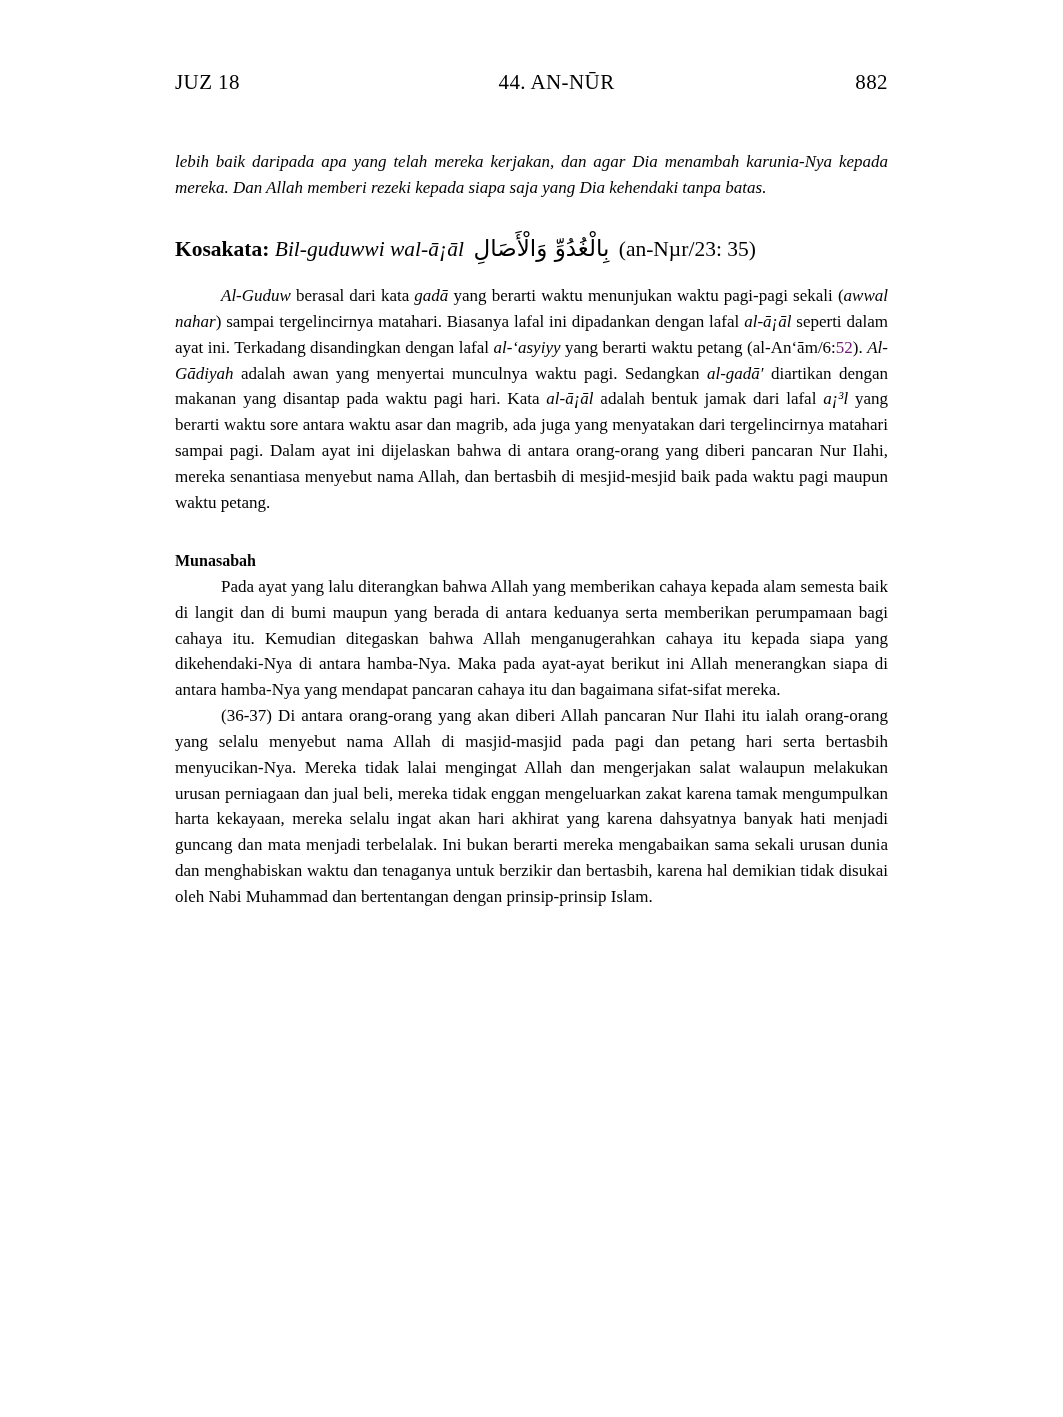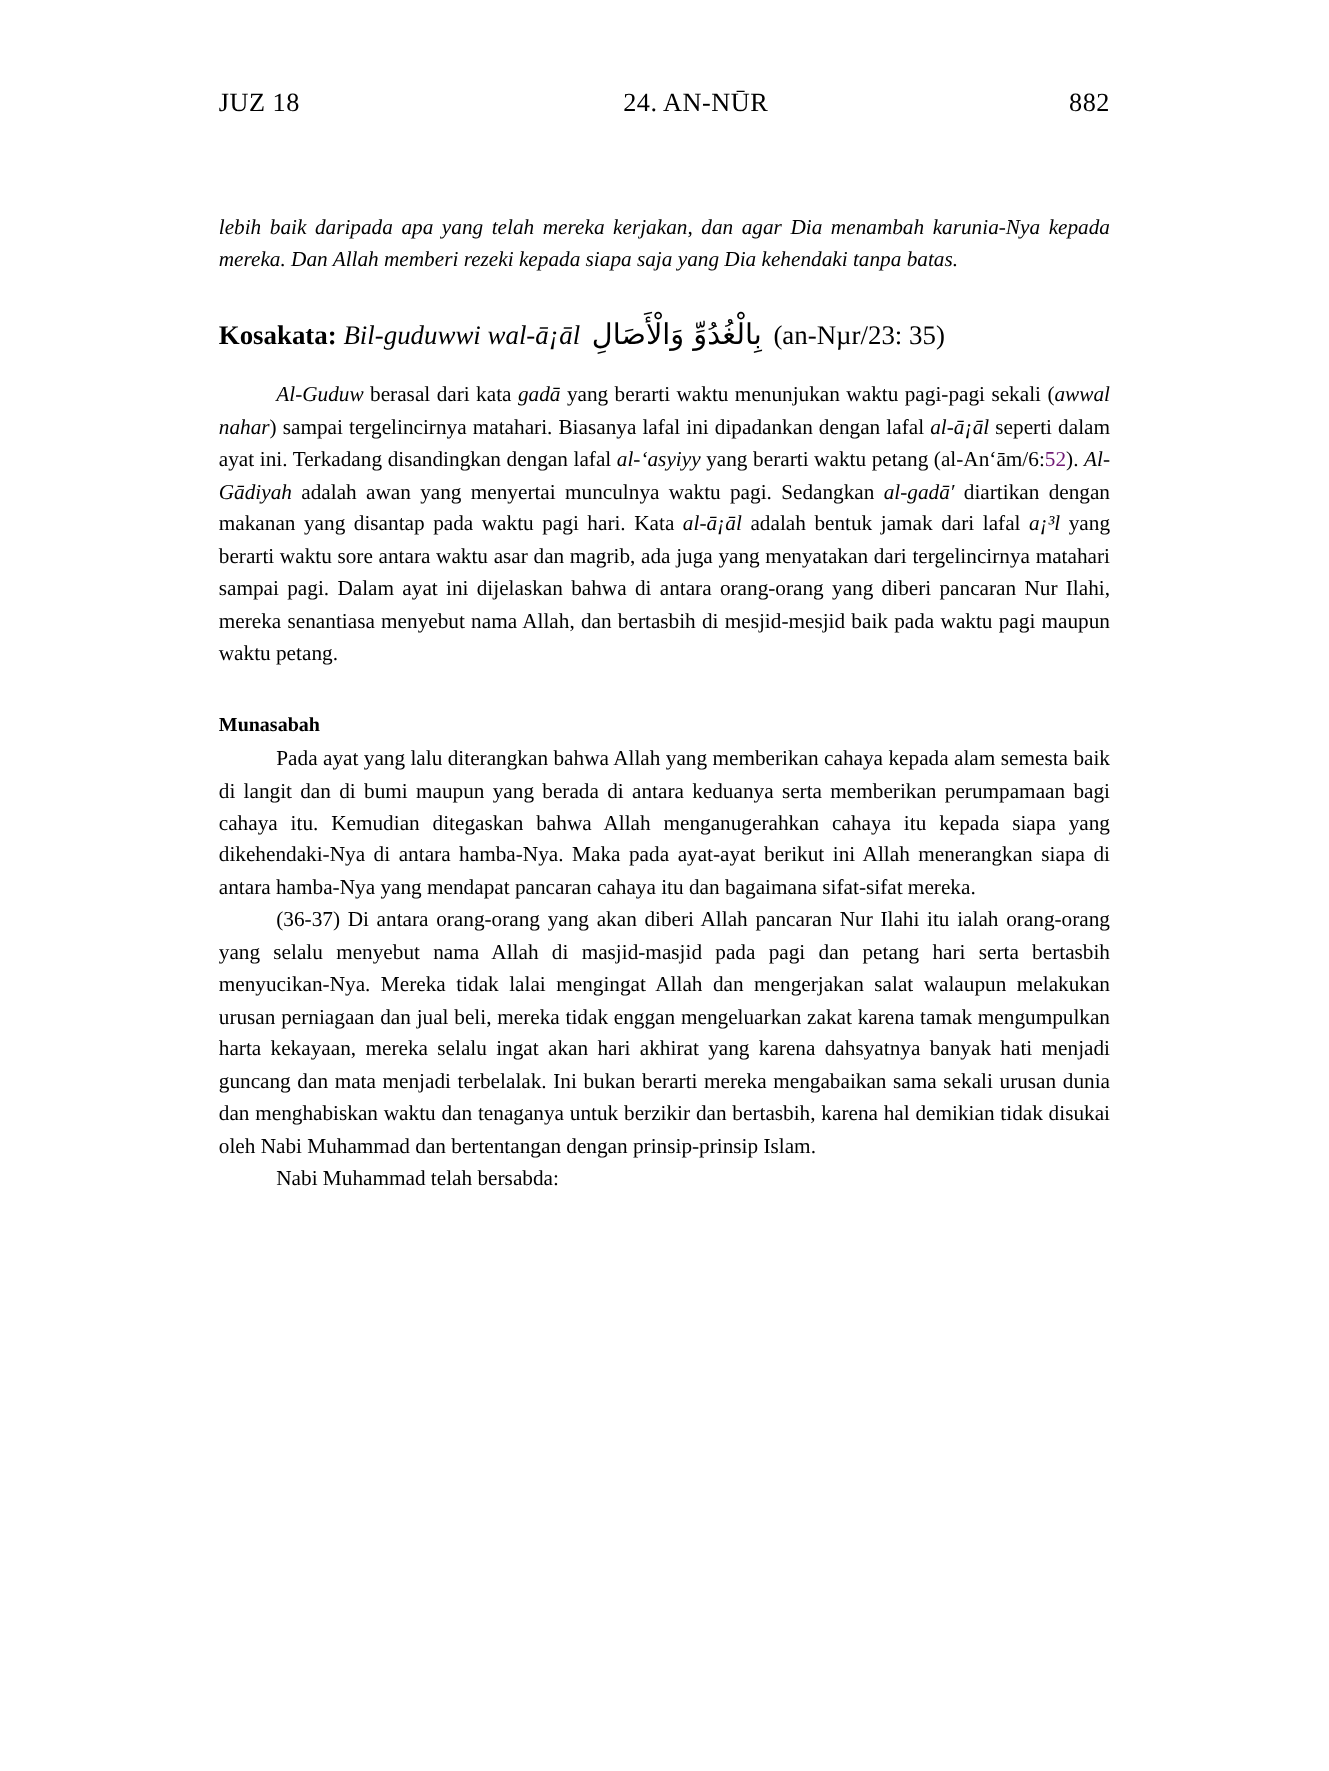--- a/index.html
+++ b/index.html
@@ -20,21 +20,21 @@
     box-sizing: border-box;
     padding: 70px 175px 60px 175px;
   }
   
   .running-head {
     display: flex;
     align-items: baseline;
     justify-content: flex-start;
     font-size: 21px;
     letter-spacing: 0.4px;
-    margin-bottom: 74px;
+    margin-bottom: 54px;
   }
   .running-head .rh-left {
     flex: 0 0 auto;
   }
   .running-head .rh-center {
     flex: 1 1 auto;
     text-align: center;
     padding-left: 18px;
   }
   .running-head .rh-right {
@@ -89,36 +89,35 @@
   .it { font-style: italic; }
   .link { color: #701a75; }
 </style>
 </head>
 <body>
 
 <div class="page">
 
   <div class="running-head">
     <span class="rh-left">JUZ 18</span>
-    <span class="rh-center">24. AN-NŪR</span>
+    <span class="rh-center">44. AN-NŪR</span>
     <span class="rh-right">882</span>
   </div>
 
   <p class="body italic-block">lebih baik daripada apa yang telah mereka kerjakan, dan agar Dia menambah karunia-Nya kepada mereka. Dan Allah memberi rezeki kepada siapa saja yang Dia kehendaki tanpa batas.</p>
 
   <p class="kosakata">
     <span class="label">Kosakata:</span>
     <span class="translit">Bil-guduwwi wal-ā¡āl</span>
     <span class="arabic-inline">بِالْغُدُوِّ وَالْأَصَالِ</span>
     <span>(an-Nµr/23: 35)</span>
   </p>
 
   <p class="body indent">
     <span class="it">Al-Guduw</span><span> berasal dari kata </span><span class="it">gadā</span><span> yang berarti waktu menunjukan waktu pagi-pagi sekali (</span><span class="it">awwal nahar</span><span>) sampai tergelincirnya matahari. Biasanya lafal ini dipadankan dengan lafal </span><span class="it">al-ā¡āl</span><span> seperti dalam ayat ini. Terkadang disandingkan dengan lafal </span><span class="it">al-‘asyiyy</span><span> yang berarti waktu petang (al-An‘ām/6:</span><span class="link">52</span><span>). </span><span class="it">Al-Gādiyah</span><span> adalah awan yang menyertai munculnya waktu pagi. Sedangkan </span><span class="it">al-gadā′</span><span> diartikan dengan makanan yang disantap pada waktu pagi hari. Kata </span><span class="it">al-ā¡āl</span><span> adalah bentuk jamak dari lafal </span><span class="it">a¡³l</span><span> yang berarti waktu sore antara waktu asar dan magrib, ada juga yang menyatakan dari tergelincirnya matahari sampai pagi. Dalam ayat ini dijelaskan bahwa di antara orang-orang yang diberi pancaran Nur Ilahi, mereka senantiasa menyebut nama Allah, dan bertasbih di mesjid-mesjid baik pada waktu pagi maupun waktu petang.</span>
   </p>
 
   <h2 class="section">Munasabah</h2>
   <p class="body indent">Pada ayat yang lalu diterangkan bahwa Allah yang memberikan cahaya kepada alam semesta baik di langit dan di bumi maupun yang berada di antara keduanya serta memberikan perumpamaan bagi cahaya itu. Kemudian ditegaskan bahwa Allah menganugerahkan cahaya itu kepada siapa yang dikehendaki-Nya di antara hamba-Nya. Maka pada ayat-ayat berikut ini Allah menerangkan siapa di antara hamba-Nya yang mendapat pancaran cahaya itu dan bagaimana sifat-sifat mereka.</p>
 
   <p class="body indent">(36-37) Di antara orang-orang yang akan diberi Allah pancaran Nur Ilahi itu ialah orang-orang yang selalu menyebut nama Allah di masjid-masjid pada pagi dan petang hari serta bertasbih menyucikan-Nya. Mereka tidak lalai mengingat Allah dan mengerjakan salat walaupun melakukan urusan perniagaan dan jual beli, mereka tidak enggan mengeluarkan zakat karena tamak mengumpulkan harta kekayaan, mereka selalu ingat akan hari akhirat yang karena dahsyatnya banyak hati menjadi guncang dan mata menjadi terbelalak. Ini bukan berarti mereka mengabaikan sama sekali urusan dunia dan menghabiskan waktu dan tenaganya untuk berzikir dan bertasbih, karena hal demikian tidak disukai oleh Nabi Muhammad dan bertentangan dengan prinsip-prinsip Islam.</p>
-  <p class="body indent">Nabi Muhammad telah bersabda:</p>
 
 </div>
 
 </body></html>

